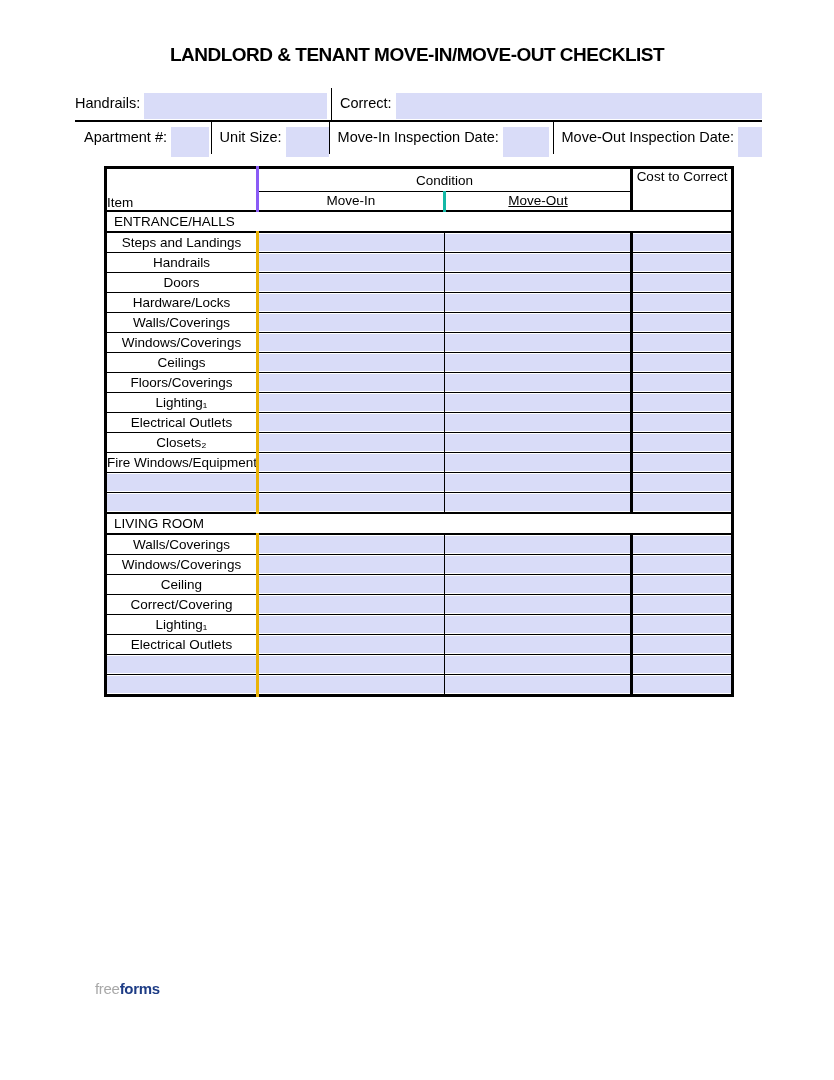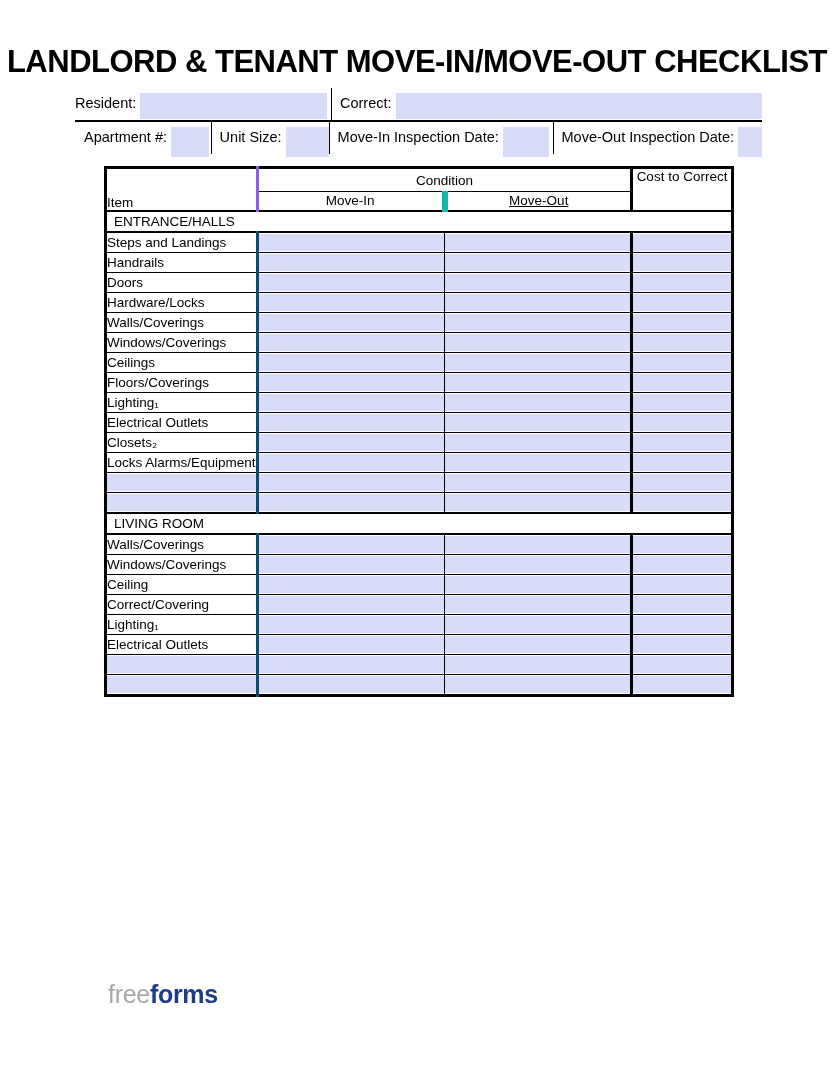--- a/index.html
+++ b/index.html
@@ -3,21 +3,21 @@
 <meta charset="utf-8">
 <style>
   * { margin:0; padding:0; box-sizing:border-box; }
   html,body { background:#ffffff; }
   .page {
     position:relative; width:834px; height:1080px; background:#fff;
     font-family:"Liberation Sans", sans-serif; color:#000; overflow:hidden;
   }
   .doc-title {
     position:absolute; top:44px; left:0; width:100%;
-    text-align:center; font-size:31px; font-weight:bold; letter-spacing:-0.5px;
+    text-align:center; font-size:19px; font-weight:bold; letter-spacing:-0.5px;
   }
   
   .topform { position:absolute; left:75px; top:88px; width:687px; }
   .f-row1 { display:flex; align-items:flex-start; height:32px; }
   .f-r1-left { width:257px; display:flex; align-items:flex-start; height:100%;
                border-right:1.5px solid #000; }
   .f-r1-right { flex:1; display:flex; align-items:flex-start; height:100%; padding-left:8px; }
   .f-label { font-size:14.5px; line-height:30px; white-space:nowrap; margin-right:4px; }
   .field { background:#d9dcf8; }
   .fld-r1 { flex:1; height:26px; margin-top:5px; }
@@ -44,49 +44,49 @@
   .col-item { width:152px; } .col-mi { width:187px; }
   .col-mo { width:187px; } .col-cost { width:101px; }
   .item-h { text-align:left; vertical-align:bottom; padding:0 0 3px 7px;
             border-right:3px solid #8b5cf6; border-bottom:2.5px solid #000; }
   .cond-h { height:24px; text-align:center; vertical-align:middle;
             border-bottom:1px solid #000; border-right:3px solid #000; }
   .cost-h { text-align:center; vertical-align:top; padding-top:4px;
             border-bottom:2.5px solid #000; }
   .h2row td { height:19px; text-align:center; vertical-align:middle;
               border-bottom:2.5px solid #000; }
-  .h2row td.mi { border-right:6px solid #14b8a6; }
+  .h2row td.mi { border-right:3px solid #14b8a6; }
   .h2row td.mo { border-right:3px solid #000;text-decoration:underline; }
   .section-row td { height:21px; background:#fff; padding-left:7px;
                     vertical-align:middle; border-top:2.5px solid #000;
                     border-bottom:2.5px solid #000;margin-top:24px; }
   .item-row td { height:19.5px; border-bottom:1px solid #000; background:#fff; }
-  .item-cell { padding:0 4px 0 7px; border-right:3px solid #0c4a6e;
-               vertical-align:middle; white-space:nowrap; overflow:hidden; }
+  .item-cell { padding:0 4px 0 7px; border-right:3px solid #eab308;
+               vertical-align:middle; white-space:nowrap; overflow:hidden;text-align:center; }
   .item-cell.empty { padding:0; }
   .cell-mi { border-right:1px solid #000; }
   .cell-mo { border-right:3px solid #000; }
   .cellfield { height:17px; margin:1px 0; width:100%; }
   
-  .logo { position:absolute; left:95px; top:980px; font-size:25px;
-          letter-spacing:-0.3px; white-space:nowrap;margin-left:13px; }
+  .logo { position:absolute; left:95px; top:980px; font-size:15px;
+          letter-spacing:-0.3px; white-space:nowrap; }
   .logo .free { color:#a8a8a8; font-weight:normal; }
   .logo .forms { color:#1d3c85; font-weight:bold; }
 </style>
 </head>
 <body>
 
 <div class="page">
 
   <div class="doc-title">LANDLORD &amp; TENANT MOVE-IN/MOVE-OUT CHECKLIST</div>
 
   <div class="topform">
     <div class="f-row1">
       <div class="f-r1-left">
-        <span class="f-label">Resident:</span>
+        <span class="f-label">Handrails:</span>
         <div class="field fld-r1"></div>
       </div>
       <div class="f-r1-right">
         <span class="f-label">Correct:</span>
         <div class="field fld-r1"></div>
       </div>
     </div>
     <div class="hline"></div>
     <div class="f-row2">
       <div class="f-cell c1">
@@ -256,21 +256,21 @@
             <div class="field cellfield"></div>
           </td>
           <td class="cell-mo">
             <div class="field cellfield"></div>
           </td>
           <td class="cell-cost">
             <div class="field cellfield"></div>
           </td>
         </tr>
         <tr class="item-row">
-          <td class="item-cell"><span>Locks Alarms/Equipment</span></td>
+          <td class="item-cell"><span>Fire Windows/Equipment</span></td>
           <td class="cell-mi">
             <div class="field cellfield"></div>
           </td>
           <td class="cell-mo">
             <div class="field cellfield"></div>
           </td>
           <td class="cell-cost">
             <div class="field cellfield"></div>
           </td>
         </tr>

